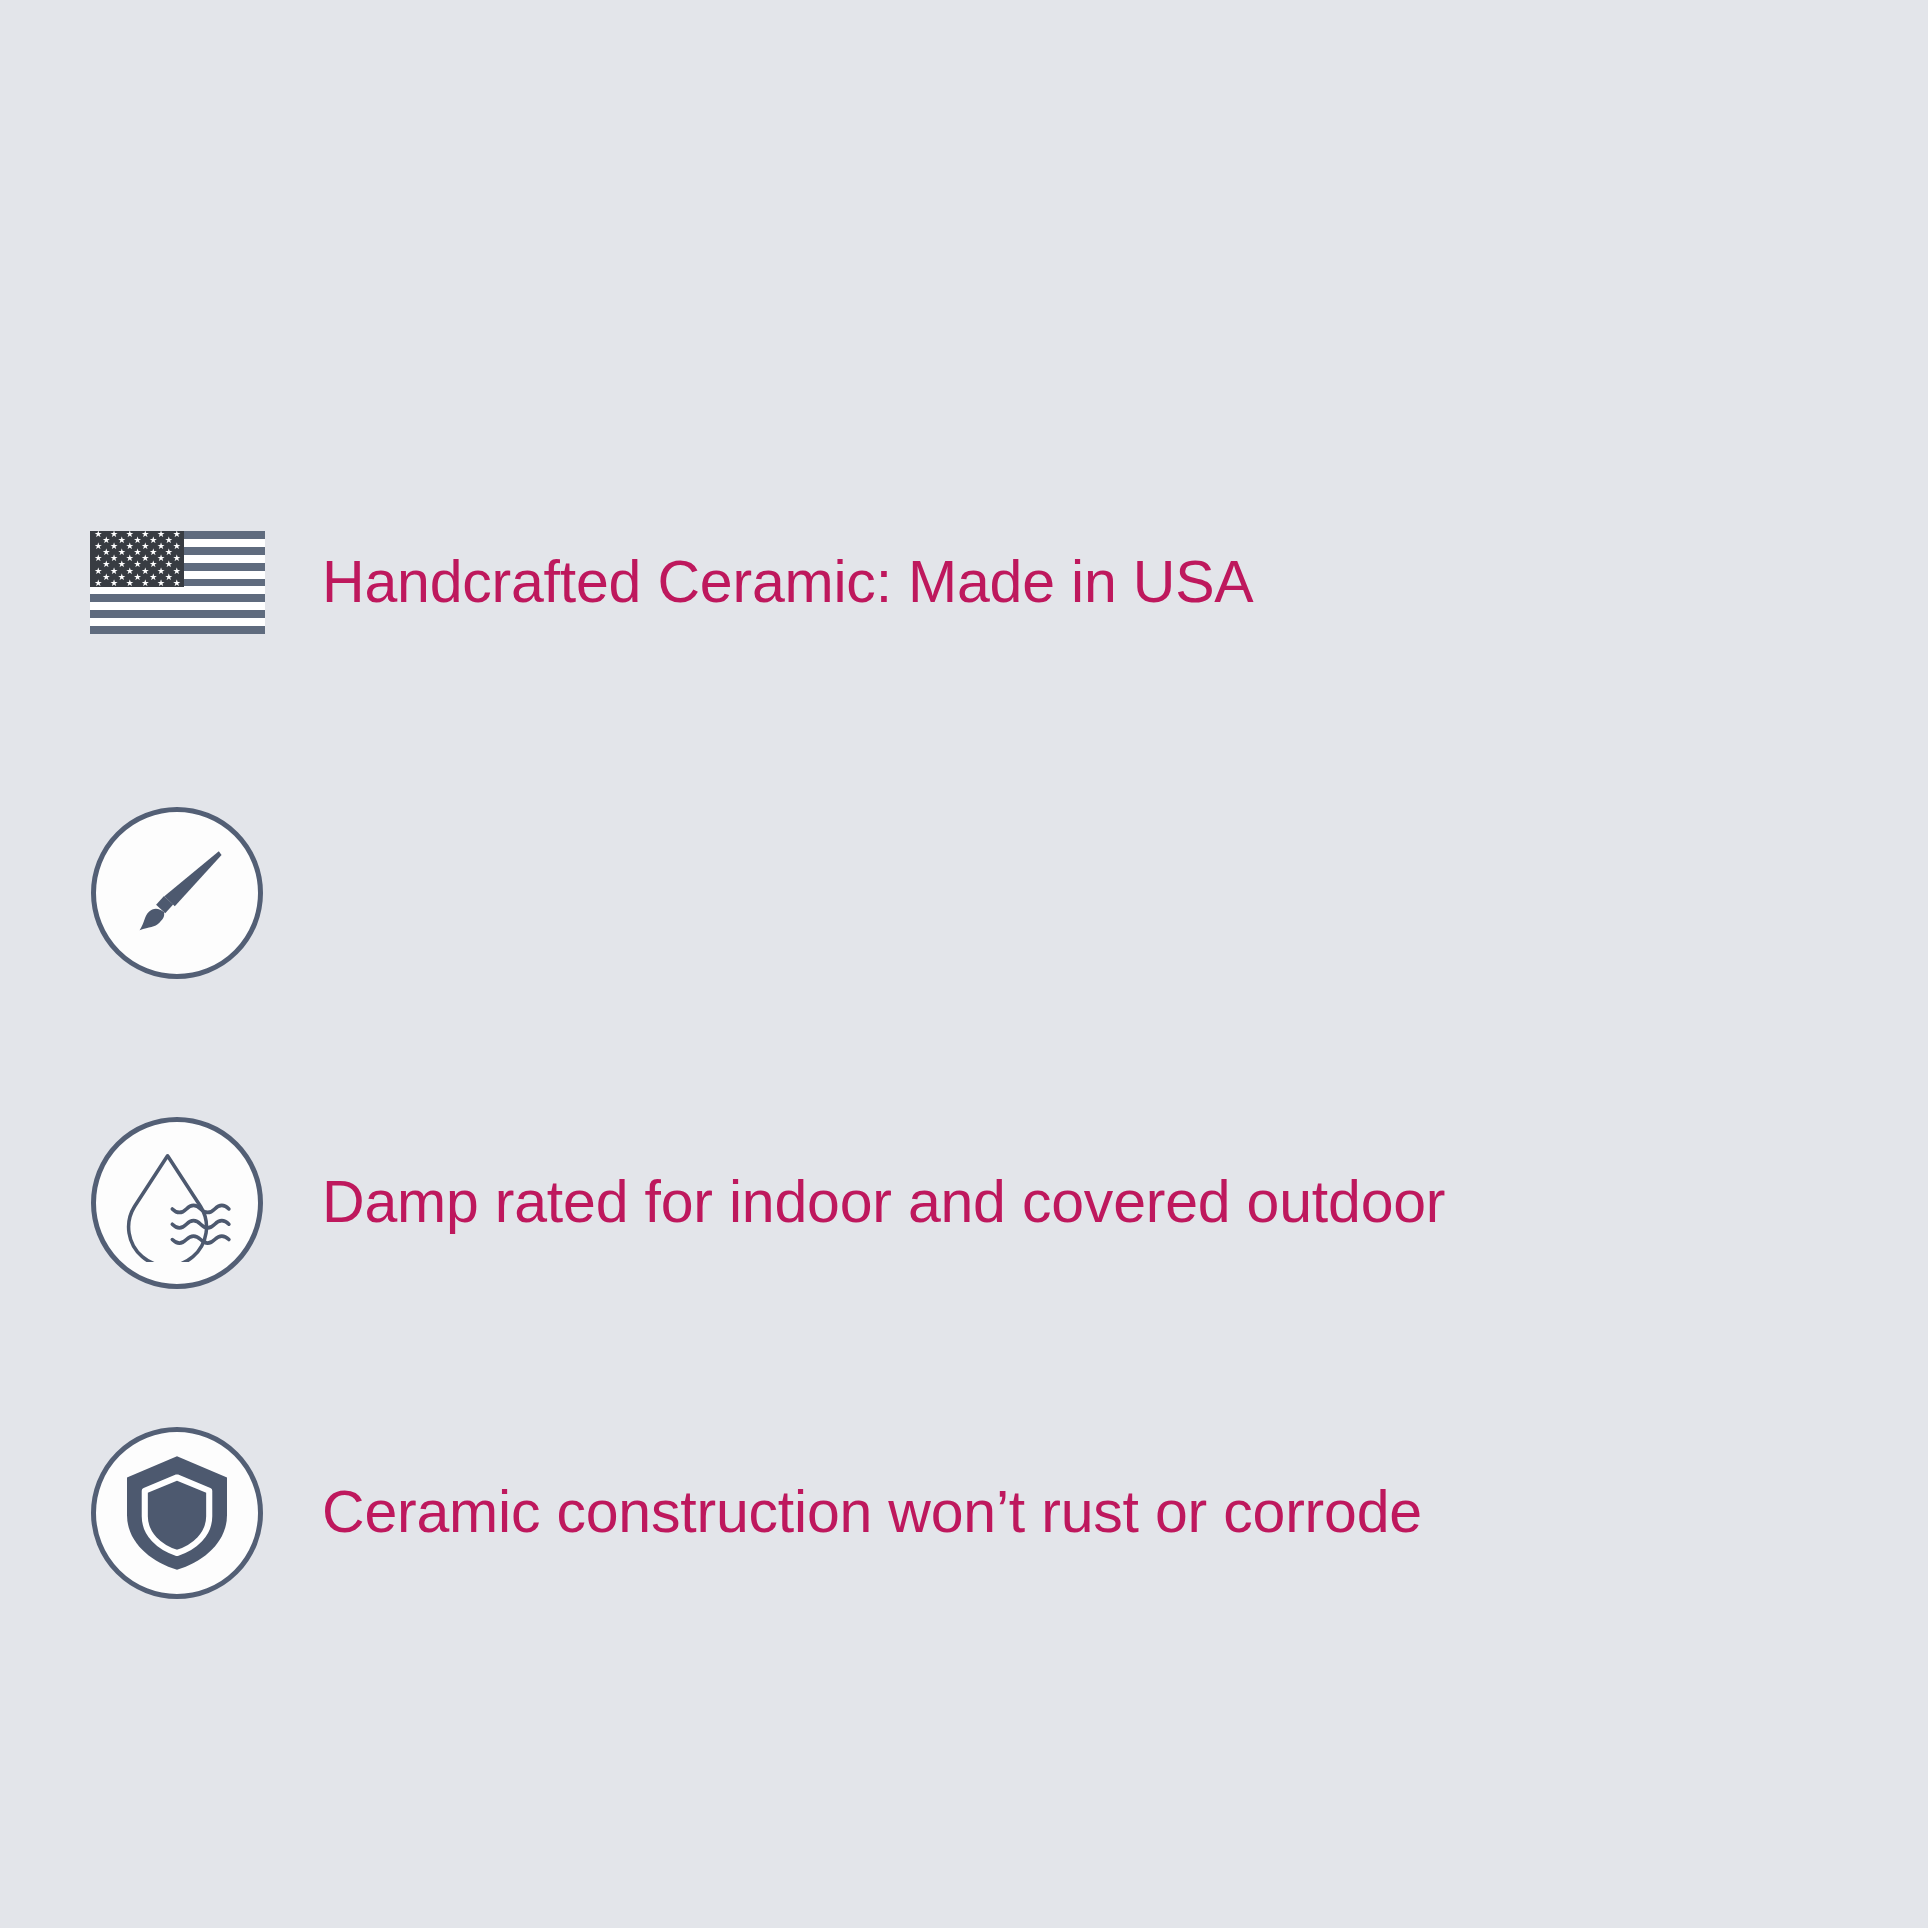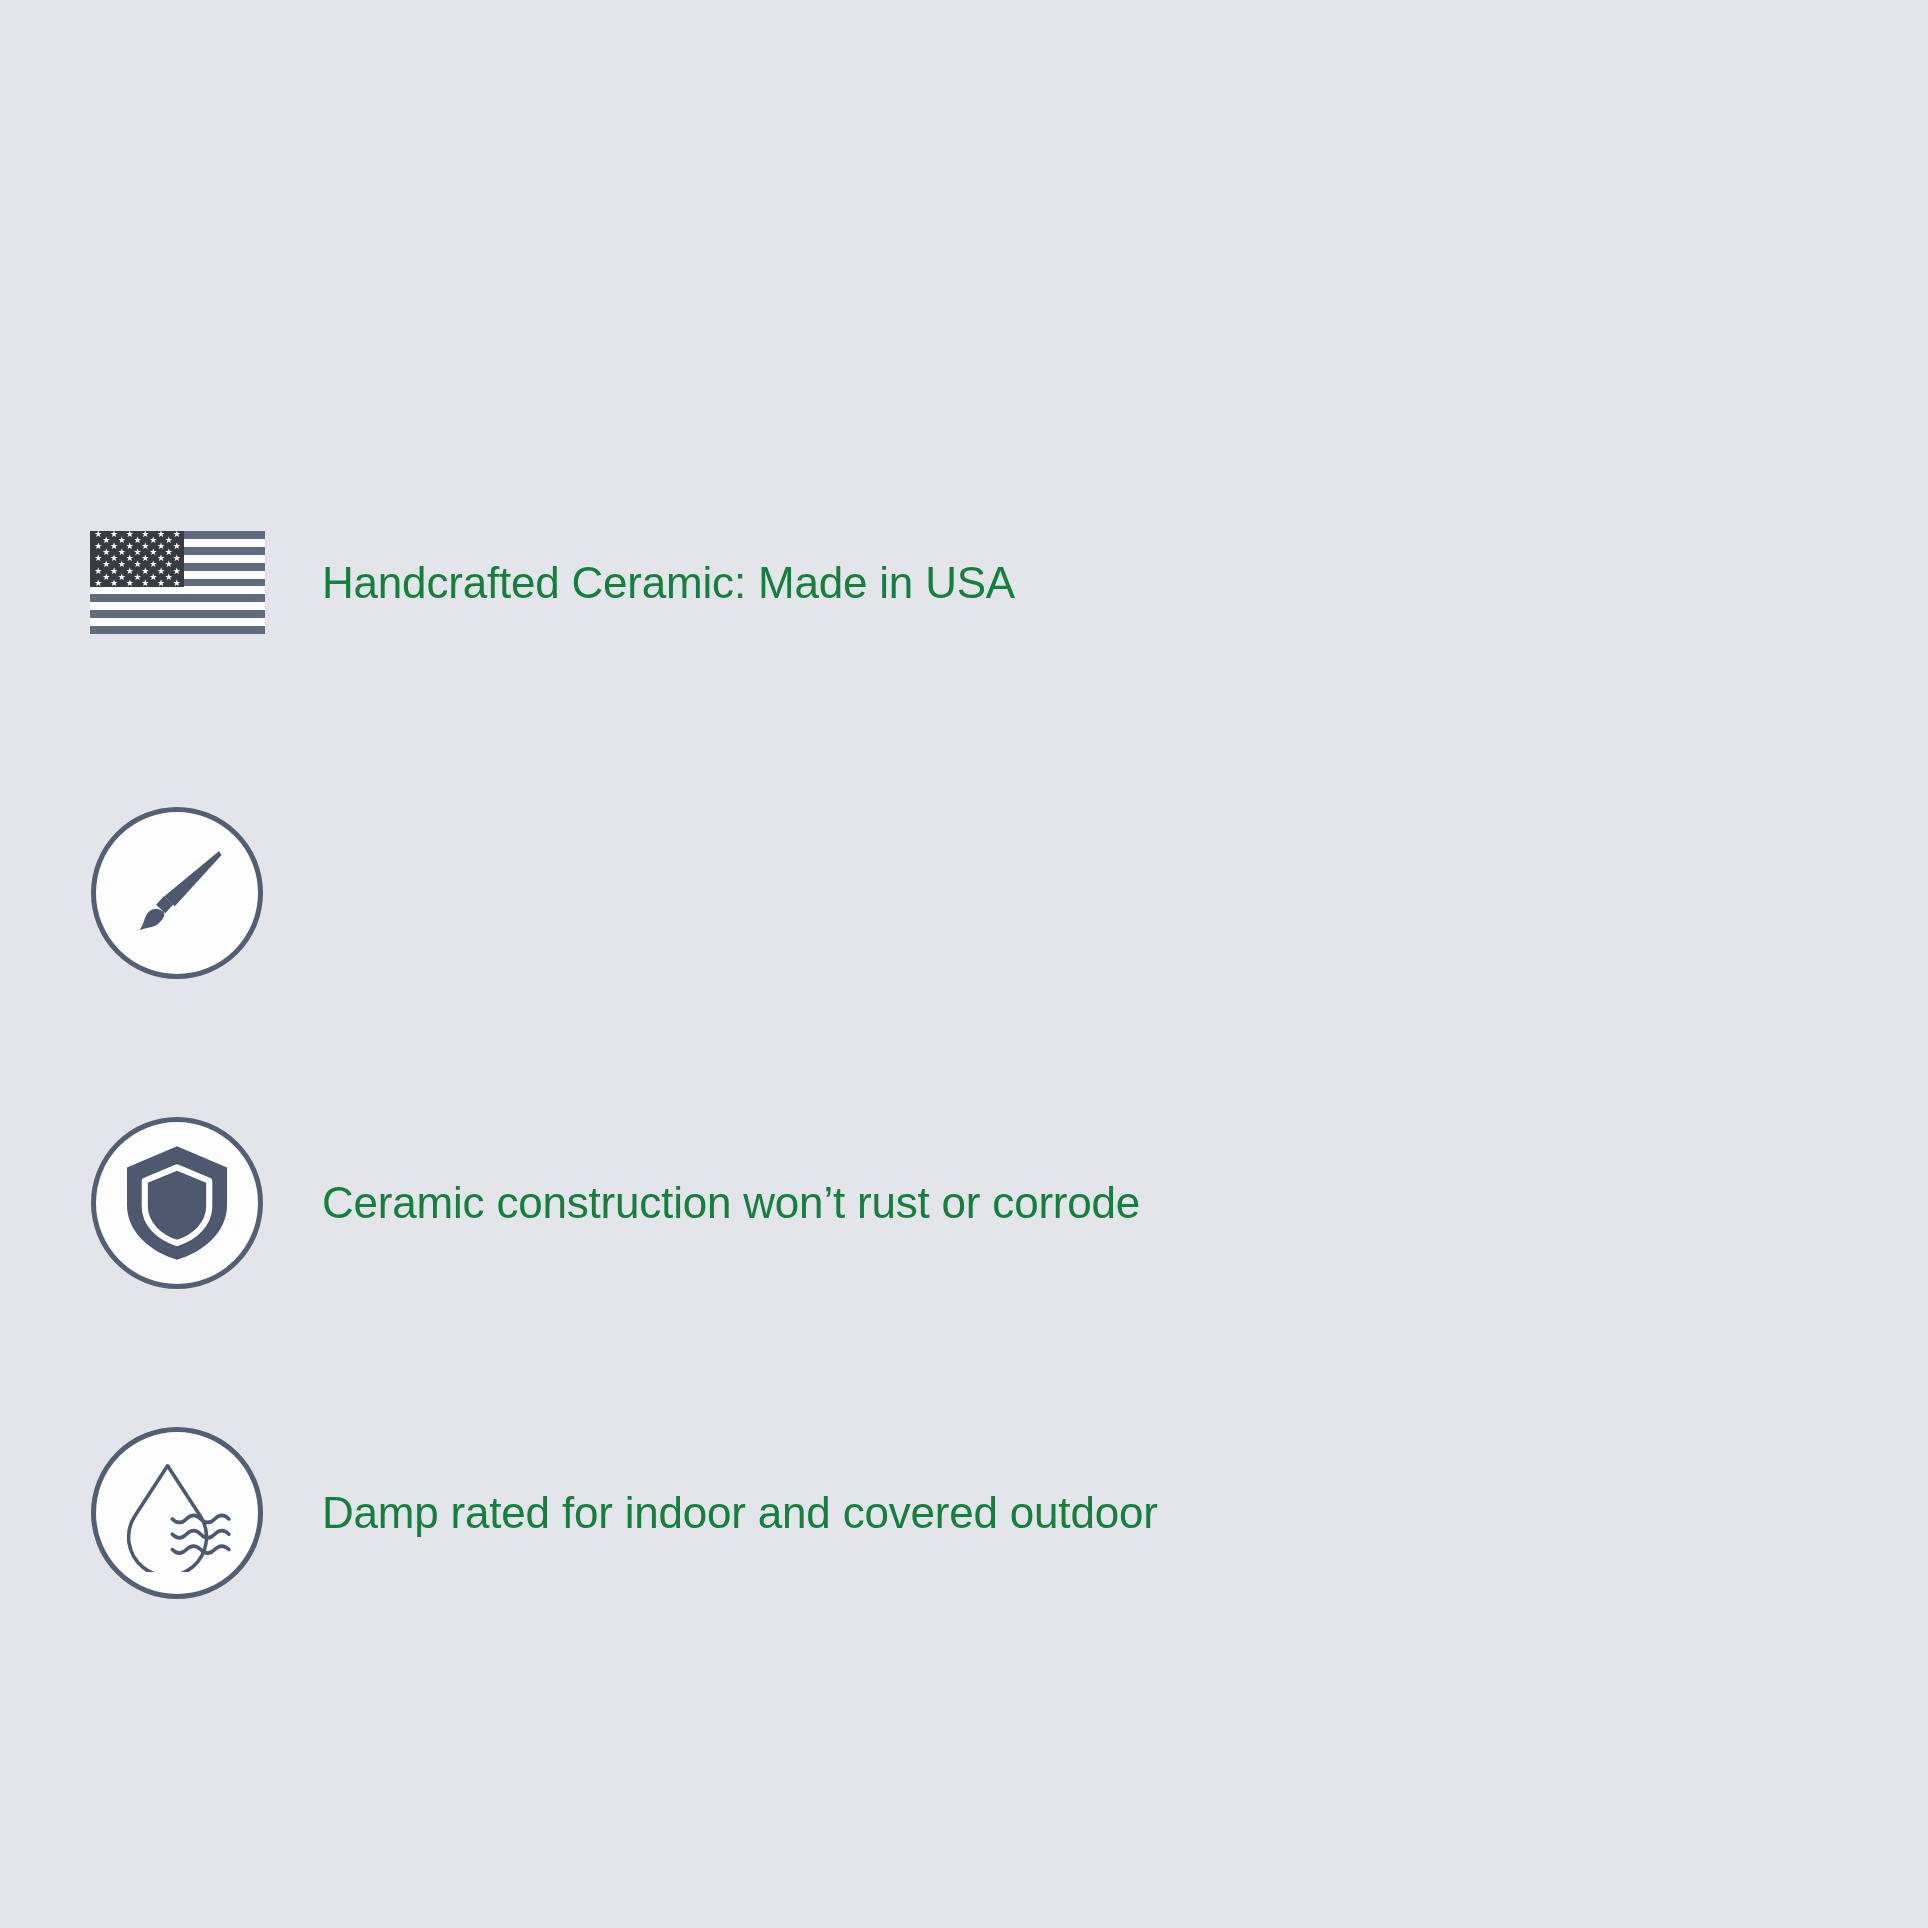--- a/index.html
+++ b/index.html
@@ -54,23 +54,23 @@
     background: #fdfdfd;
     border: 5px solid #535f75;
     box-sizing: border-box;
     display: flex;
     align-items: center;
     justify-content: center;
   }
 
   .feature-text {
     margin-left: 54px;
-    font-size: 44px;
+    font-size: 59px;
     line-height: 1.08;
-    color: #15803d;
+    color: #be185d;
     letter-spacing: -0.2px;
     font-weight: 400;
     white-space: nowrap;
   }
 
   
   .flag {
     position: relative;
     width: 175px;
     height: 103px;
@@ -187,39 +187,39 @@
 
             <path d="M38.2 67.5 C34 63.5 28.5 63 24.5 67 C20 71.4 21 76.2 16 83.8 C25 80.5 29.8 81.4 34 77 C38 72.9 38.8 71 38.2 67.5 Z" fill="#4d596f"></path>
           </svg>
         </div>
       </div>
     </div>
 
     <div class="feature-row">
       <div class="icon-slot">
         <div class="icon-circle">
-          <svg width="112" height="120" viewBox="0 0 100 108">
-            <path d="M50 3 L95 22 L95 56 C95 80 74 98 50 105 C26 98 5 80 5 56 L5 22 Z" fill="#4d596f"></path>
-            <path d="M50 22 L79 34 L79 57 C79 73 66 85 50 90 C34 85 21 73 21 57 L21 34 Z" fill="none" stroke="#ffffff" stroke-width="5.5" stroke-linejoin="round"></path>
-          </svg>
-        </div>
-      </div>
-      <div class="feature-text">Ceramic construction won’t rust or corrode</div>
-    </div>
-
-    <div class="feature-row">
-      <div class="icon-slot">
-        <div class="icon-circle">
           <svg width="118" height="118" viewBox="0 0 100 100">
             <path d="M42 10 L70 53 A33 33 0 1 1 14 53 Z" fill="none" stroke="#4d596f" stroke-width="3" stroke-linejoin="round"></path>
             <g fill="none" stroke="#4d596f" stroke-width="3" stroke-linecap="round">
               <path d="M46 55 q6 6 12 0 q6 -6 12 0 q6 6 12 0 q6 -6 12 0"></path>
               <path d="M46 68 q6 6 12 0 q6 -6 12 0 q6 6 12 0 q6 -6 12 0"></path>
               <path d="M46 81 q6 6 12 0 q6 -6 12 0 q6 6 12 0 q6 -6 12 0"></path>
             </g>
           </svg>
         </div>
       </div>
       <div class="feature-text">Damp rated for indoor and covered outdoor</div>
     </div>
 
+    <div class="feature-row">
+      <div class="icon-slot">
+        <div class="icon-circle">
+          <svg width="112" height="120" viewBox="0 0 100 108">
+            <path d="M50 3 L95 22 L95 56 C95 80 74 98 50 105 C26 98 5 80 5 56 L5 22 Z" fill="#4d596f"></path>
+            <path d="M50 22 L79 34 L79 57 C79 73 66 85 50 90 C34 85 21 73 21 57 L21 34 Z" fill="none" stroke="#ffffff" stroke-width="5.5" stroke-linejoin="round"></path>
+          </svg>
+        </div>
+      </div>
+      <div class="feature-text">Ceramic construction won’t rust or corrode</div>
+    </div>
+
   </div>
 </div>
 
 </body></html>

